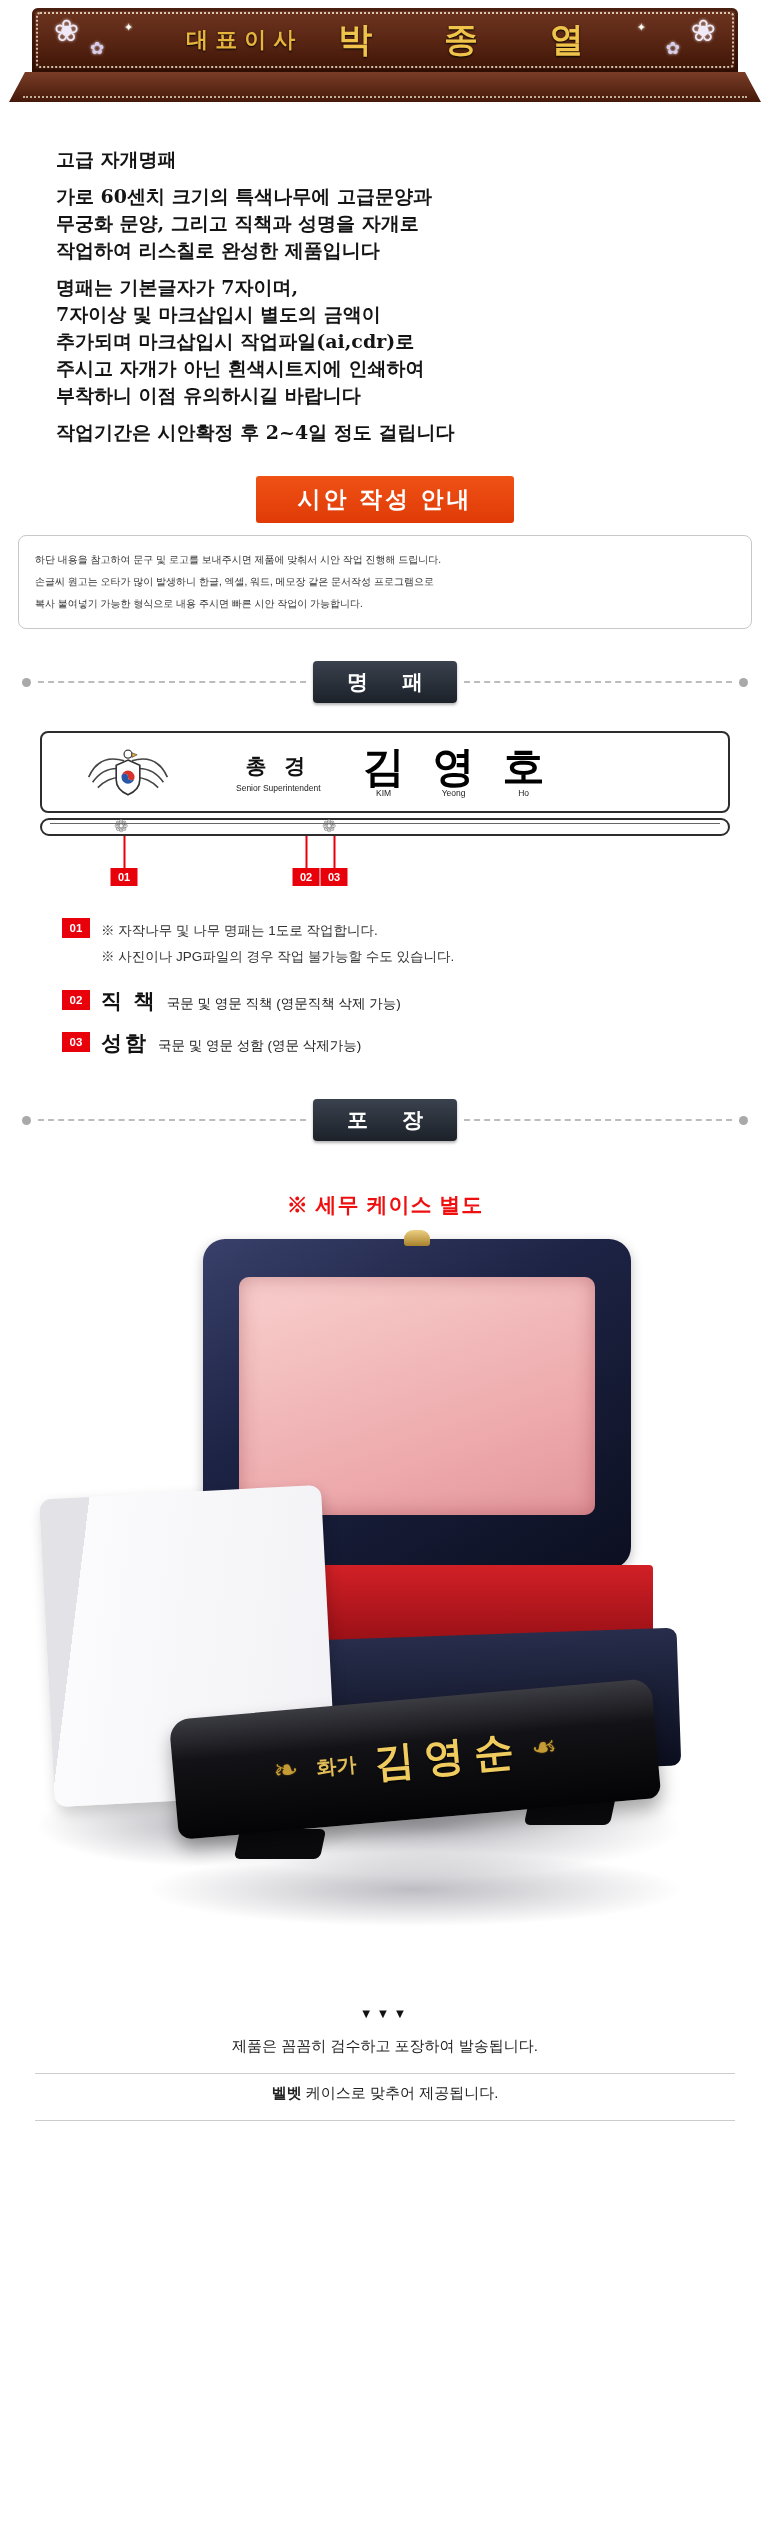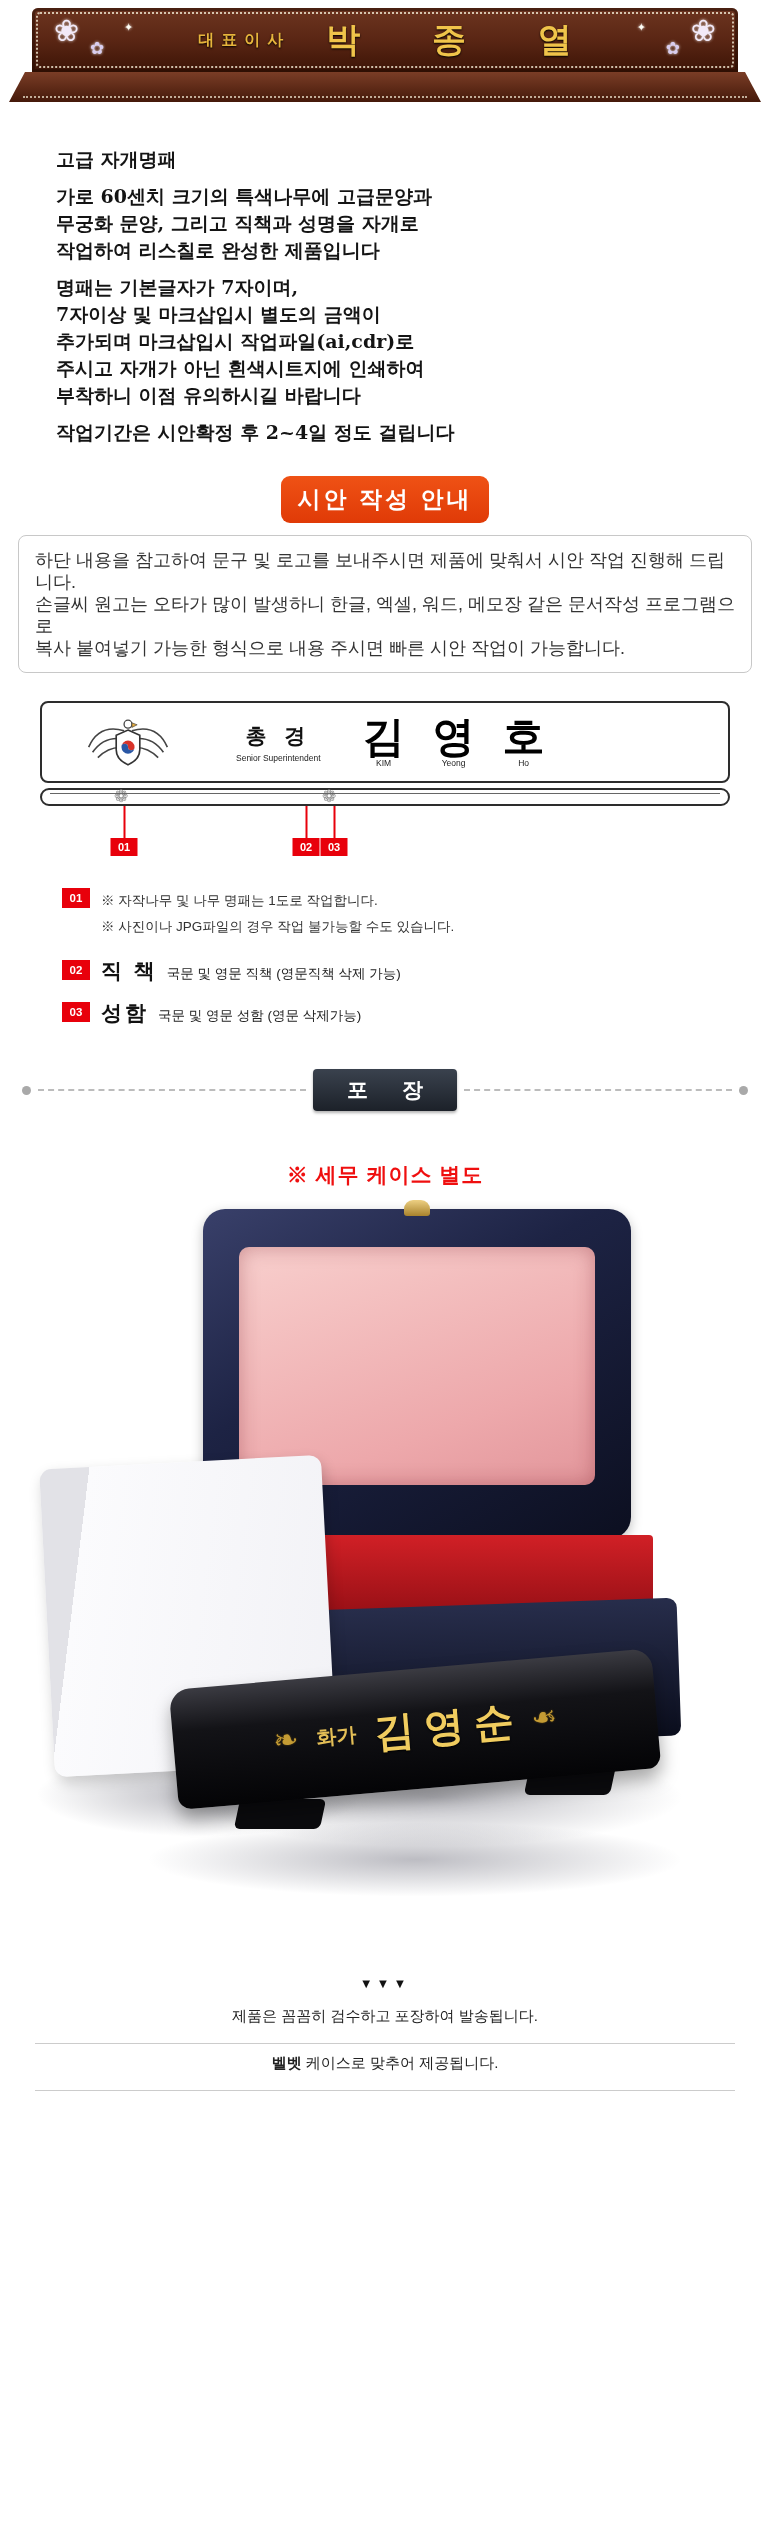--- a/index.html
+++ b/index.html
@@ -7,43 +7,43 @@
   .page{width:770px;height:2529px;margin:0 auto;background:#fff;position:relative;overflow:hidden;}
 
   
   .hero{width:752px;margin:0 auto;padding-top:8px;}
   .hero-plate{position:relative;height:64px;width:706px;margin:0 auto;
     background:linear-gradient(180deg,#6d3520 0%,#5524132 45%,#551f0e 60%,#3c1406 100%);
     background:linear-gradient(180deg,#6d3520 0%,#5a2614 50%,#3c1406 100%);
     border-radius:6px 6px 0 0;display:flex;align-items:center;justify-content:center;gap:36px;
     box-shadow:inset 0 0 0 3px rgba(30,8,0,.45);}
   .inlay-dots{position:absolute;inset:4px;border:2px dotted rgba(242,234,212,.8);border-radius:4px;pointer-events:none;}
-  .hero-title{color:#e7b53c;font-family:"DejaVu Serif",serif;font-size:16px;font-weight:bold;letter-spacing:7px;text-shadow:0 1px 2px #000;}
+  .hero-title{color:#e7b53c;font-family:"DejaVu Serif",serif;font-size:22px;font-weight:bold;letter-spacing:7px;text-shadow:0 1px 2px #000;}
   .hero-name{color:#f0c44a;font-family:"DejaVu Serif",serif;font-size:34px;font-weight:bold;letter-spacing:30px;margin-right:-30px;text-shadow:0 1px 2px #000;}
   .hero-base{position:relative;height:30px;width:752px;margin-top:0;
     background:linear-gradient(180deg,#7a3d26,#45190a);
     clip-path:polygon(0 100%,16px 0,calc(100% - 16px) 0,100% 100%);}
   .base-dots{position:absolute;left:14px;right:14px;bottom:4px;border-bottom:2px dotted rgba(242,234,212,.7);}
   .flower{position:absolute;color:#efe6f5;text-shadow:0 0 3px rgba(255,255,255,.9);line-height:1;}
   .flower.f1{left:22px;top:8px;font-size:30px;color:#f2e9f8;}
   .flower.f2{left:58px;top:32px;font-size:17px;color:#d9cdee;}
   .flower.f3{left:92px;top:14px;font-size:11px;color:#fdfdf4;}
   .flower.f4{right:22px;top:8px;font-size:30px;color:#f2e9f8;}
   .flower.f5{right:58px;top:32px;font-size:17px;color:#d9cdee;}
   .flower.f6{right:92px;top:14px;font-size:11px;color:#fdfdf4;}
 
   
   .intro{margin:44px 0 0 56px;font-family:"DejaVu Serif",serif;font-size:19px;line-height:27px;color:#141414;font-weight:600;}
   .intro .gap{height:10px;}
 
   
-  .guide-banner{width:208px;margin:30px auto 0;background:linear-gradient(180deg,#ef5215,#e03a07);color:#fff;
-    text-align:center;font-size:23px;font-weight:bold;letter-spacing:3px;padding:8px 0;border-radius:9px;}
+  .guide-banner{width:258px;margin:30px auto 0;background:linear-gradient(180deg,#ef5215,#e03a07);color:#fff;
+    text-align:center;font-size:23px;font-weight:bold;letter-spacing:3px;padding:8px 0;border-radius:3px;}
   .info-box{width:700px;margin:12px auto 0;border:1px solid #c8c8c8;border-radius:8px;padding:13px 16px;
-    font-size:18px;line-height:22px;color:#333;}
+    font-size:10px;line-height:22px;color:#333;}
 
   
   .divider{display:flex;align-items:center;width:726px;margin:32px auto 0;}
   .end-dot{width:9px;height:9px;border-radius:50%;background:#a9a9a9;flex:0 0 auto;}
   .dash{flex:1;border-top:2px dashed #bcbcbc;height:0;margin:0 7px;}
   .ribbon{flex:0 0 auto;background:linear-gradient(180deg,#3a424e,#1c2129);color:#fff;font-size:21px;font-weight:bold;
     letter-spacing:14px;padding:7px 20px 7px 34px;border-radius:4px;box-shadow:0 2px 3px rgba(0,0,0,.3);}
   .divider.pack{margin-top:42px;}
 
   
@@ -163,20 +163,27 @@
     <div class="line">작업기간은 시안확정 후 2~4일 정도 걸립니다</div>
   </div>
 
   <div class="guide-banner">시안 작성 안내</div>
   <div class="info-box">
     <div>하단 내용을 참고하여 문구 및 로고를 보내주시면 제품에 맞춰서 시안 작업 진행해 드립니다.</div>
     <div>손글씨 원고는 오타가 많이 발생하니 한글, 엑셀, 워드, 메모장 같은 문서작성 프로그램으로</div>
     <div>복사 붙여넣기 가능한 형식으로 내용 주시면 빠른 시안 작업이 가능합니다.</div>
   </div>
 
+  <div class="divider">
+    <span class="end-dot"></span>
+    <div class="dash"></div>
+    <div class="ribbon">명 패</div>
+    <div class="dash"></div>
+    <span class="end-dot"></span>
+  </div>
 
   <div class="diagram">
     <div class="d-plate">
       <svg class="emblem" viewBox="0 0 140 90" width="92" height="59">
         <path d="M10 52 Q26 16 64 27" fill="none" stroke="#444" stroke-width="2.5"></path>
         <path d="M16 60 Q34 34 64 40" fill="none" stroke="#444" stroke-width="2.5"></path>
         <path d="M24 68 Q42 50 64 53" fill="none" stroke="#444" stroke-width="2.5"></path>
         <path d="M130 52 Q114 16 76 27" fill="none" stroke="#444" stroke-width="2.5"></path>
         <path d="M124 60 Q106 34 76 40" fill="none" stroke="#444" stroke-width="2.5"></path>
         <path d="M116 68 Q98 50 76 53" fill="none" stroke="#444" stroke-width="2.5"></path>

